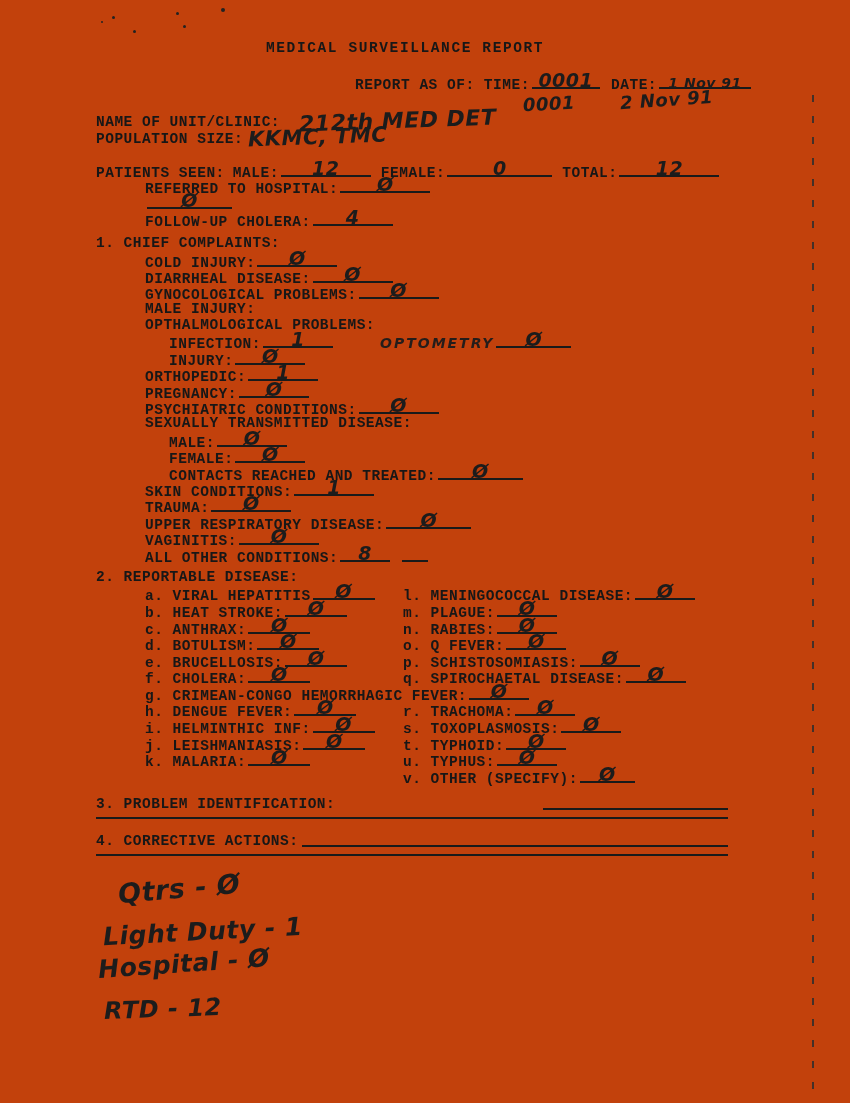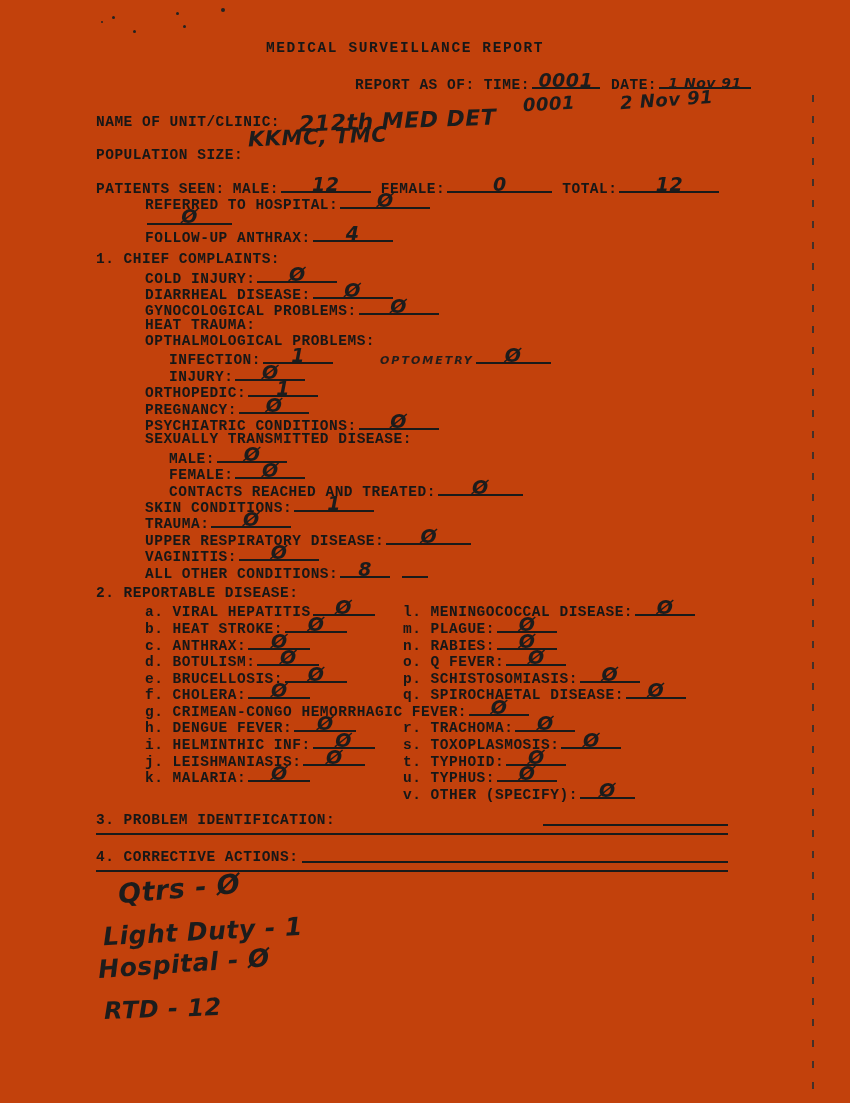--- a/index.html
+++ b/index.html
@@ -7,32 +7,32 @@
     position:relative; width:850px; height:1103px; background:#c2410c;
     font-family:"Liberation Mono", monospace; font-weight:700;
     font-size:14.5px; letter-spacing:0.5px; color:#171717;
     padding:40px 122px 0 96px; box-sizing:border-box; overflow:hidden;
     margin:0 auto;
   }
   .line{height:16.4px; line-height:16.4px; white-space:nowrap;}
   .title{letter-spacing:1.6px; margin-left:170px;}
   .report-line{margin-top:18px; margin-left:259px;}
   .unit-line{margin-top:22px;}
-  .pop-line{margin-top:18px;}
+  .pop-line{margin-top:2px;}
   .patients-line{margin-top:14px;}
   .sec1-head{margin-top:8px;}
   .sec2-head{margin-top:6px;}
   .ind1{padding-left:49px;}
   .ind2{padding-left:73px;}
   .bl{position:relative; display:inline-block; height:13px; border-bottom:2px solid #1a1a1a; margin:0 2px; vertical-align:baseline;}
   .bl .hw{position:absolute; left:0; right:0; bottom:-3px; text-align:center; line-height:1;}
   .hw{font-family:"DejaVu Sans", sans-serif; font-style:italic; font-weight:600; color:#1c1c1c; letter-spacing:0.5px; font-size:19px;}
   .hw-inline{display:inline-block; line-height:12px; font-size:22px; position:relative; top:2px; margin-left:10px; transform:rotate(-2deg);}
   .hw-abs{position:absolute; line-height:1;}
-  .note-label{font-size:11px; margin-left:45px; letter-spacing:2px; opacity:.95;}
+  .note-label{font-size:14px; margin-left:45px; letter-spacing:2px; opacity:.95;}
   .w26{width:26px}.w50{width:50px}.w55{width:55px}.w60{width:60px}.w62{width:62px}
   .w68{width:68px}.w70{width:70px}.w75{width:75px}.w80{width:80px}.w85{width:85px}
   .w90{width:90px}.w92{width:92px}.w100{width:100px}.w105{width:105px}
   .row2{display:flex; padding-left:49px; height:16.6px; line-height:16.6px; white-space:nowrap;}
   .cell-l{width:258px;}
   .cell-r{flex:1;}
   .sec3-line{display:flex; align-items:flex-end; margin-top:10px; height:18px;}
   .short-rule{width:185px; border-bottom:2px solid #1a1a1a; height:12px; margin-bottom:2px; margin-left:auto;}
   .hr{border-top:2.5px solid #1a1a1a; margin-top:5px;}
   .sec4-line{display:flex; align-items:flex-end; margin-top:12px; height:18px;}
@@ -86,29 +86,29 @@
   <div class="line patients-line">
     <span>PATIENTS SEEN:</span><span class="gap8"></span><span>MALE:</span><span class="bl w90"><span class="hw">12</span></span><span class="gap8"></span><span>FEMALE:</span><span class="bl w105"><span class="hw">0</span></span><span class="gap8"></span><span>TOTAL:</span><span class="bl w100"><span class="hw">12</span></span>
   </div>
   <div class="line ind1">
     <span>REFERRED TO HOSPITAL:</span><span class="bl w90"><span class="hw">Ø</span></span>
   </div>
   <div class="line ind1">
     <span class="bl w85"><span class="hw">Ø</span></span>
   </div>
   <div class="line ind1">
-    <span>FOLLOW-UP ANTHRAX:</span><span class="bl w80"><span class="hw">4</span></span>
+    <span>FOLLOW-UP CHOLERA:</span><span class="bl w80"><span class="hw">4</span></span>
   </div>
 
   <div class="line sec1-head">1. CHIEF COMPLAINTS:</div>
 
   <div class="line ind1"><span>COLD INJURY:</span><span class="bl w80"><span class="hw">Ø</span></span></div>
   <div class="line ind1"><span>DIARRHEAL DISEASE:</span><span class="bl w80"><span class="hw">Ø</span></span></div>
   <div class="line ind1"><span>GYNOCOLOGICAL PROBLEMS:</span><span class="bl w80"><span class="hw">Ø</span></span></div>
-  <div class="line ind1"><span>HEAT TRAUMA:</span></div>
+  <div class="line ind1"><span>MALE INJURY:</span></div>
   <div class="line ind1"><span>OPTHALMOLOGICAL PROBLEMS:</span></div>
   <div class="line ind2"><span>INFECTION:</span><span class="bl w70"><span class="hw">1</span></span><span class="hw note-label">OPTOMETRY</span><span class="bl w75"><span class="hw">Ø</span></span></div>
   <div class="line ind2"><span>INJURY:</span><span class="bl w70"><span class="hw">Ø</span></span></div>
   <div class="line ind1"><span>ORTHOPEDIC:</span><span class="bl w70"><span class="hw">1</span></span></div>
   <div class="line ind1"><span>PREGNANCY:</span><span class="bl w70"><span class="hw">Ø</span></span></div>
   <div class="line ind1"><span>PSYCHIATRIC CONDITIONS:</span><span class="bl w80"><span class="hw">Ø</span></span></div>
   <div class="line ind1"><span>SEXUALLY TRANSMITTED DISEASE:</span></div>
   <div class="line ind2"><span>MALE:</span><span class="bl w70"><span class="hw">Ø</span></span></div>
   <div class="line ind2"><span>FEMALE:</span><span class="bl w70"><span class="hw">Ø</span></span></div>
   <div class="line ind2"><span>CONTACTS REACHED AND TREATED:</span><span class="bl w85"><span class="hw">Ø</span></span></div>

